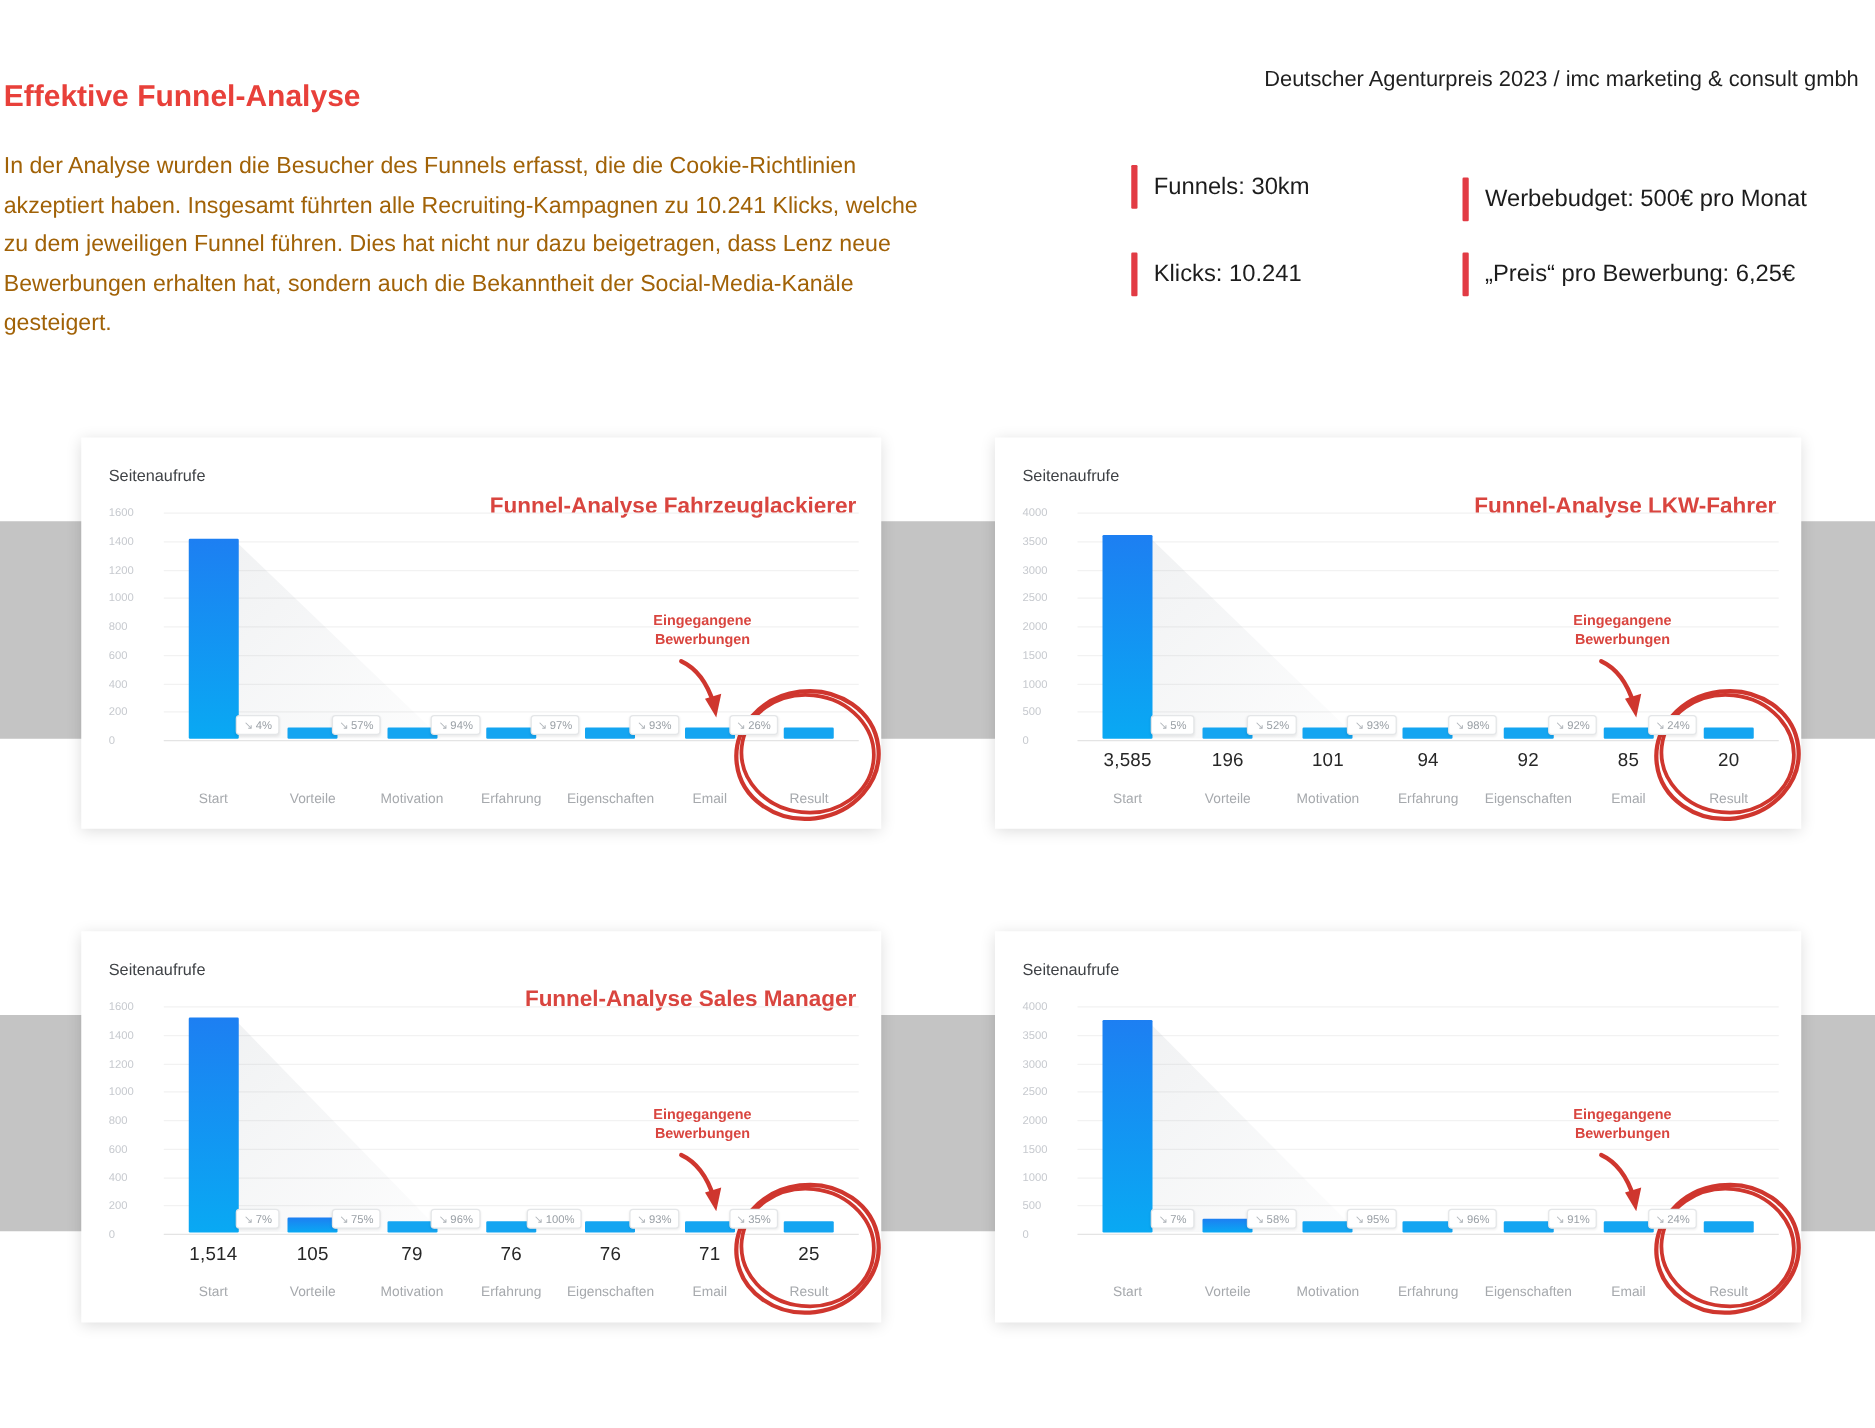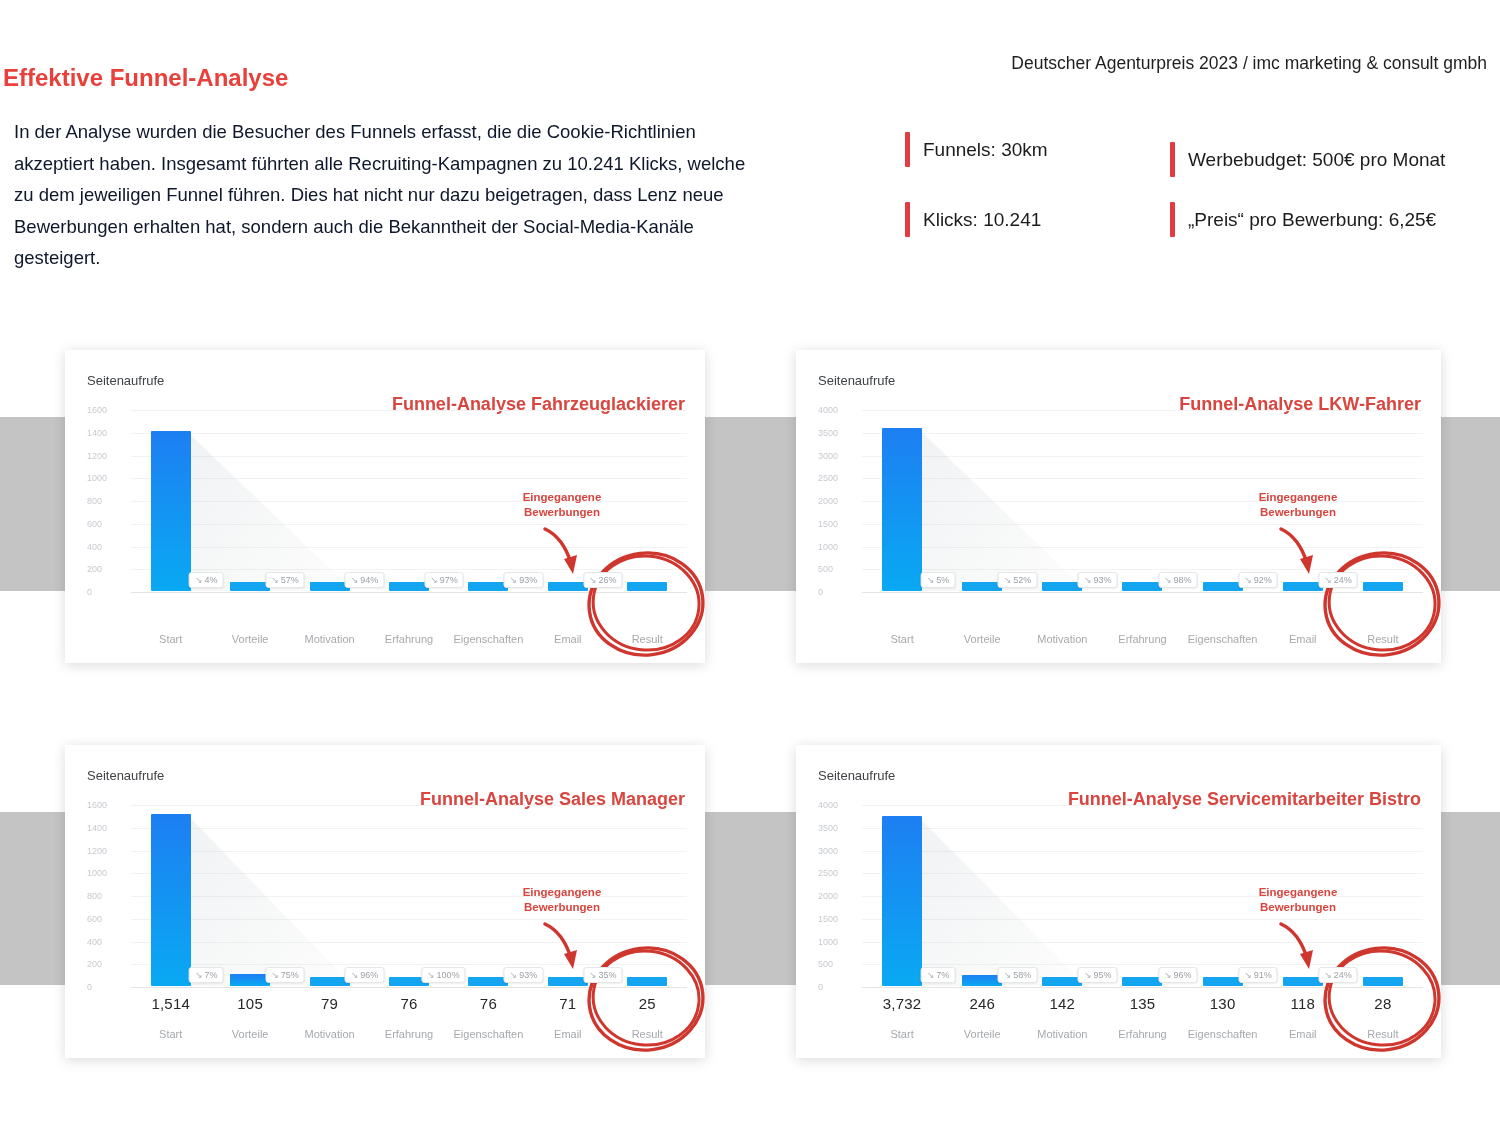--- a/index.html
+++ b/index.html
@@ -5,21 +5,21 @@
   html,body{margin:0;padding:0;}
   body{
     width:1500px;height:1142px;position:relative;overflow:hidden;
     background:#ffffff;font-family:"Liberation Sans",sans-serif;
   }
   .band{position:absolute;left:0;width:1500px;background:#c4c4c4;z-index:0;}
   .band-top{top:417px;height:174px;}
   .band-bottom{top:812px;height:173px;}
 
   .main-title{position:absolute;left:3px;top:64px;margin:0;font-size:24px;font-weight:700;color:#e8403a;z-index:2;}
-  .intro{position:absolute;left:14px;top:116px;margin:0;width:748px;font-size:18.5px;line-height:31.5px;color:#0f172a;z-index:2;}
+  .intro{position:absolute;left:3px;top:116px;margin:0;width:748px;font-size:18.5px;line-height:31.5px;color:#a16207;z-index:2;}
   .hdr-right{position:absolute;right:13px;top:53px;font-size:17.5px;color:#1f1f1f;z-index:2;}
 
   .stat{position:absolute;display:flex;align-items:center;gap:13px;z-index:2;}
   .stat-marker{width:5px;height:35px;background:#e23b44;border-radius:1px;flex:0 0 auto;}
   .stat-label{font-size:19px;color:#1c1c1c;white-space:nowrap;}
   .stat-0{left:905px;top:132px;}
   .stat-1{left:1170px;top:142px;}
   .stat-2{left:905px;top:202px;}
   .stat-3{left:1170px;top:202px;}
 
@@ -206,20 +206,29 @@
             <div class="bar" style="background: rgb(20, 165, 241); height: 9px;"></div>
           </div>
           <div class="badge" style="left: 14.2857%;"><span class="glyph">↘</span><span>5%</span></div>
           <div class="badge" style="left: 28.5714%;"><span class="glyph">↘</span><span>52%</span></div>
           <div class="badge" style="left: 42.8571%;"><span class="glyph">↘</span><span>93%</span></div>
           <div class="badge" style="left: 57.1429%;"><span class="glyph">↘</span><span>98%</span></div>
           <div class="badge" style="left: 71.4286%;"><span class="glyph">↘</span><span>92%</span></div>
           <div class="badge" style="left: 85.7143%;"><span class="glyph">↘</span><span>24%</span></div>
         </div>
       </div>
+      <div class="vrow">
+        <div>3,585</div>
+        <div>196</div>
+        <div>101</div>
+        <div>94</div>
+        <div>92</div>
+        <div>85</div>
+        <div>20</div>
+      </div>
       <div class="lrow">
         <div>Start</div>
         <div>Vorteile</div>
         <div>Motivation</div>
         <div>Erfahrung</div>
         <div>Eigenschaften</div>
         <div>Email</div>
         <div>Result</div>
       </div>
       <div class="ann-text">Eingegangene Bewerbungen</div>
@@ -308,21 +317,20 @@
           <path d="M4,3 C17,9 25,21 30,37" stroke="#cf362e" stroke-width="3.5" fill="none" stroke-linecap="round"></path>
           <polygon points="23,33 32,48 36,29" fill="#cf362e"></polygon>
         </svg></div>
       <div class="ann-circle"><svg width="124" height="114" viewBox="0 0 124 114">
           <ellipse cx="62" cy="57" rx="57" ry="51" transform="rotate(-7 62 57)" stroke="#cf362e" stroke-width="3.4" fill="none"></ellipse>
           <ellipse cx="62" cy="56" rx="53" ry="47" transform="rotate(6 62 57)" stroke="#cf362e" stroke-width="3" fill="none"></ellipse>
         </svg></div>
     </div>
     <div class="card pos3">
       <div class="axis-label">Seitenaufrufe</div>
-      <div class="chart-title">Funnel-Analyse Servicemitarbeiter Bistro</div>
       <div class="plot">
         <span class="ytick" style="top: 0%;">4000</span>
         <span class="ytick" style="top: 12.5%;">3500</span>
         <span class="ytick" style="top: 25%;">3000</span>
         <span class="ytick" style="top: 37.5%;">2500</span>
         <span class="ytick" style="top: 50%;">2000</span>
         <span class="ytick" style="top: 62.5%;">1500</span>
         <span class="ytick" style="top: 75%;">1000</span>
         <span class="ytick" style="top: 87.5%;">500</span>
         <span class="ytick" style="top: 100%;">0</span>
@@ -359,29 +367,20 @@
             <div class="bar" style="background: rgb(20, 165, 241); height: 9px;"></div>
           </div>
           <div class="badge" style="left: 14.2857%;"><span class="glyph">↘</span><span>7%</span></div>
           <div class="badge" style="left: 28.5714%;"><span class="glyph">↘</span><span>58%</span></div>
           <div class="badge" style="left: 42.8571%;"><span class="glyph">↘</span><span>95%</span></div>
           <div class="badge" style="left: 57.1429%;"><span class="glyph">↘</span><span>96%</span></div>
           <div class="badge" style="left: 71.4286%;"><span class="glyph">↘</span><span>91%</span></div>
           <div class="badge" style="left: 85.7143%;"><span class="glyph">↘</span><span>24%</span></div>
         </div>
       </div>
-      <div class="vrow">
-        <div>3,732</div>
-        <div>246</div>
-        <div>142</div>
-        <div>135</div>
-        <div>130</div>
-        <div>118</div>
-        <div>28</div>
-      </div>
       <div class="lrow">
         <div>Start</div>
         <div>Vorteile</div>
         <div>Motivation</div>
         <div>Erfahrung</div>
         <div>Eigenschaften</div>
         <div>Email</div>
         <div>Result</div>
       </div>
       <div class="ann-text">Eingegangene Bewerbungen</div>

